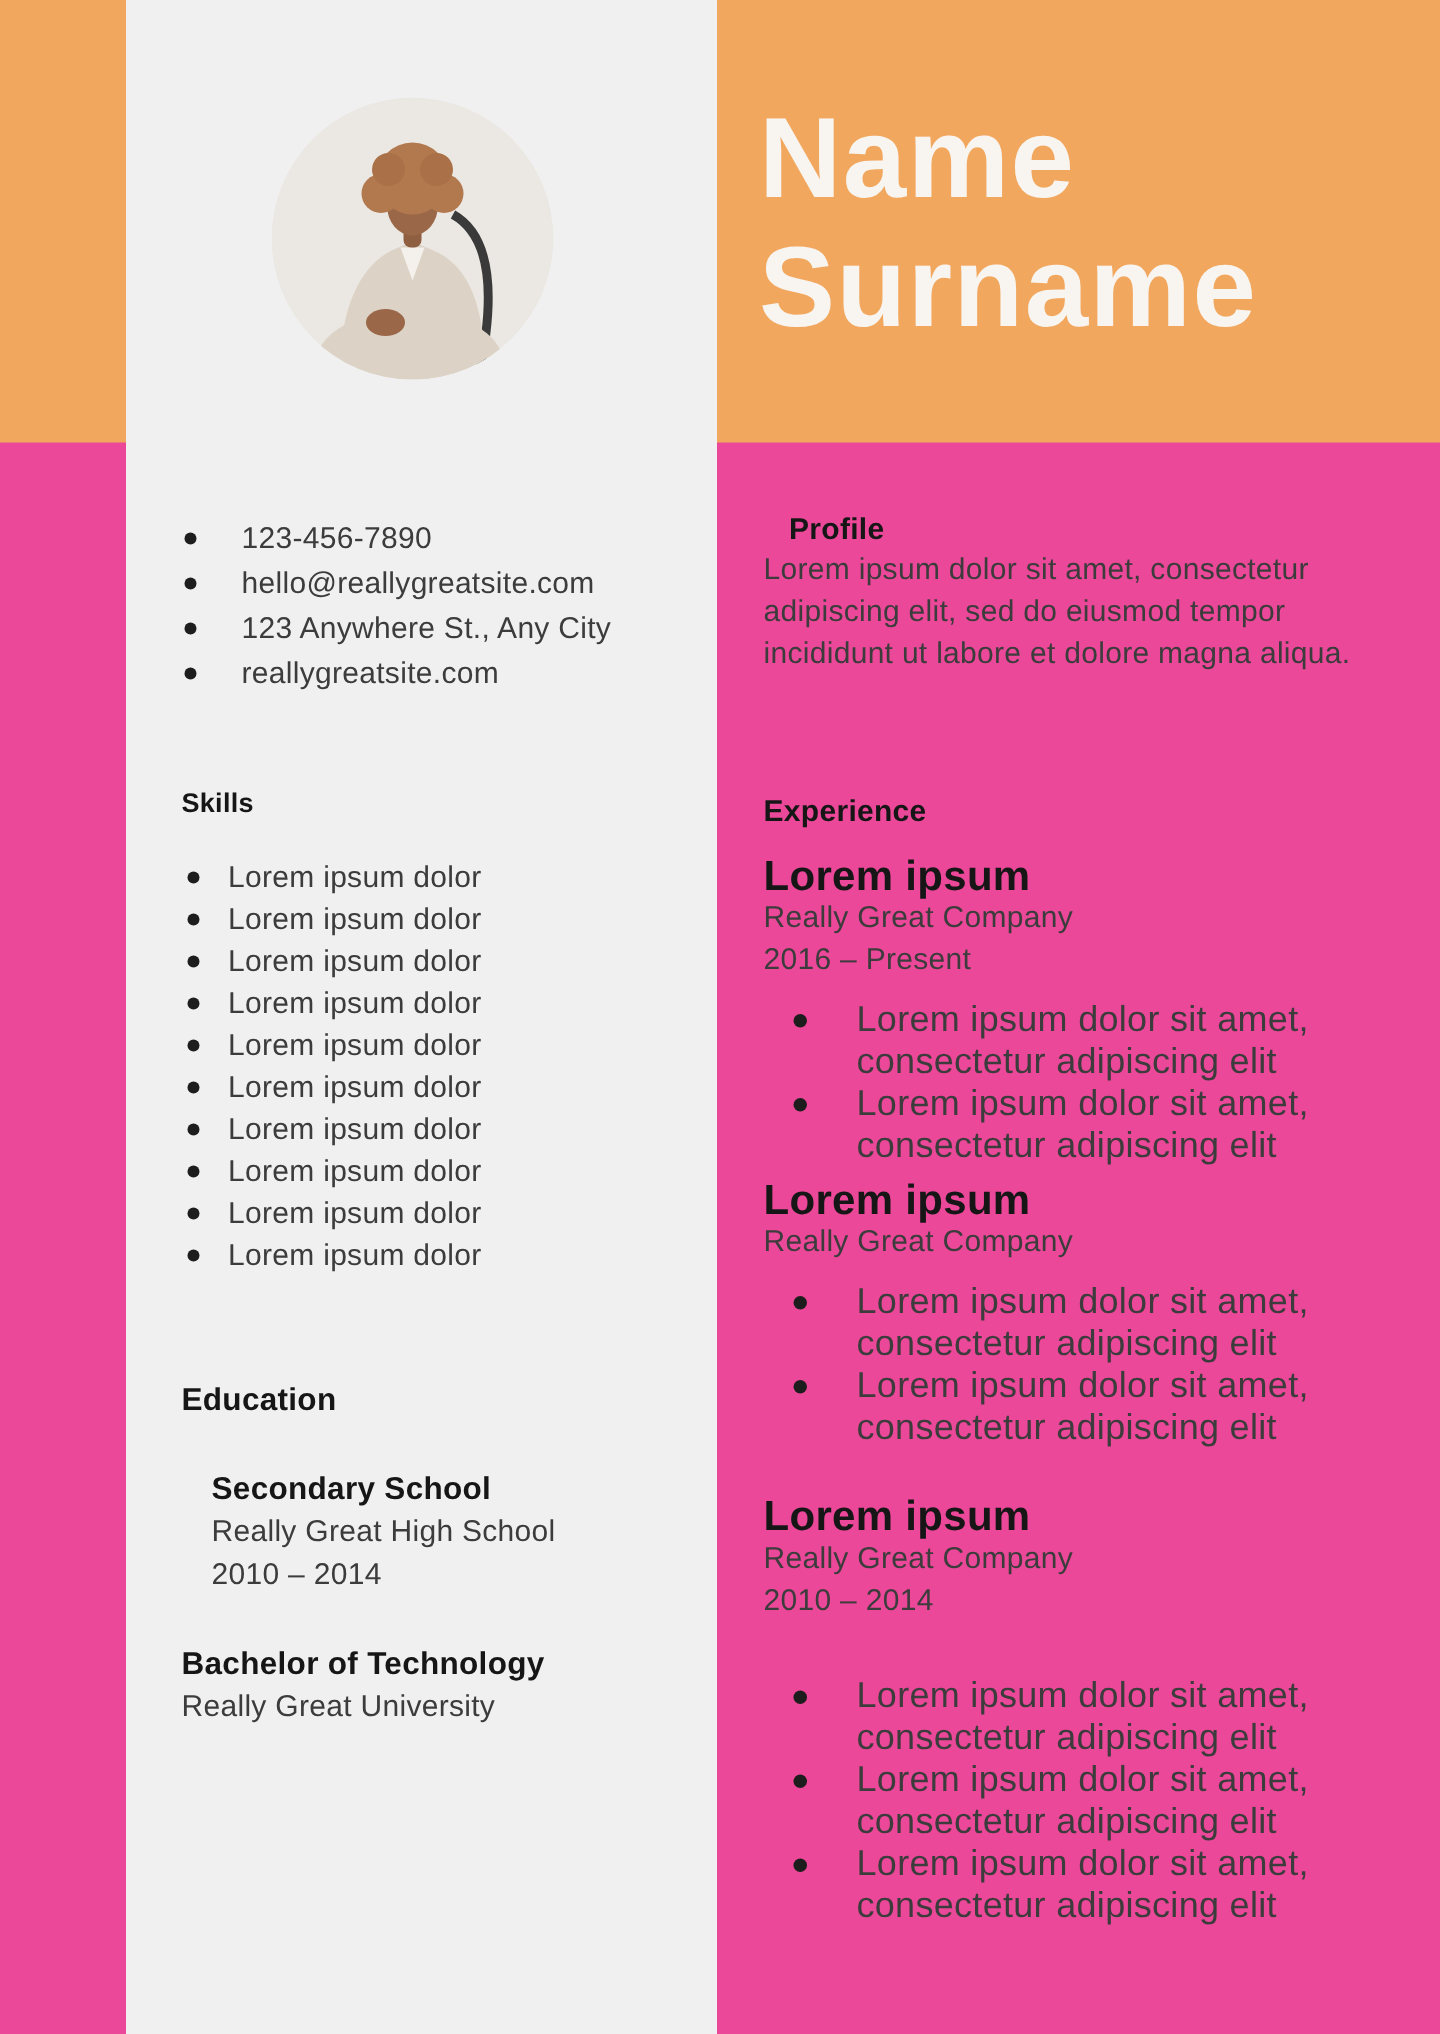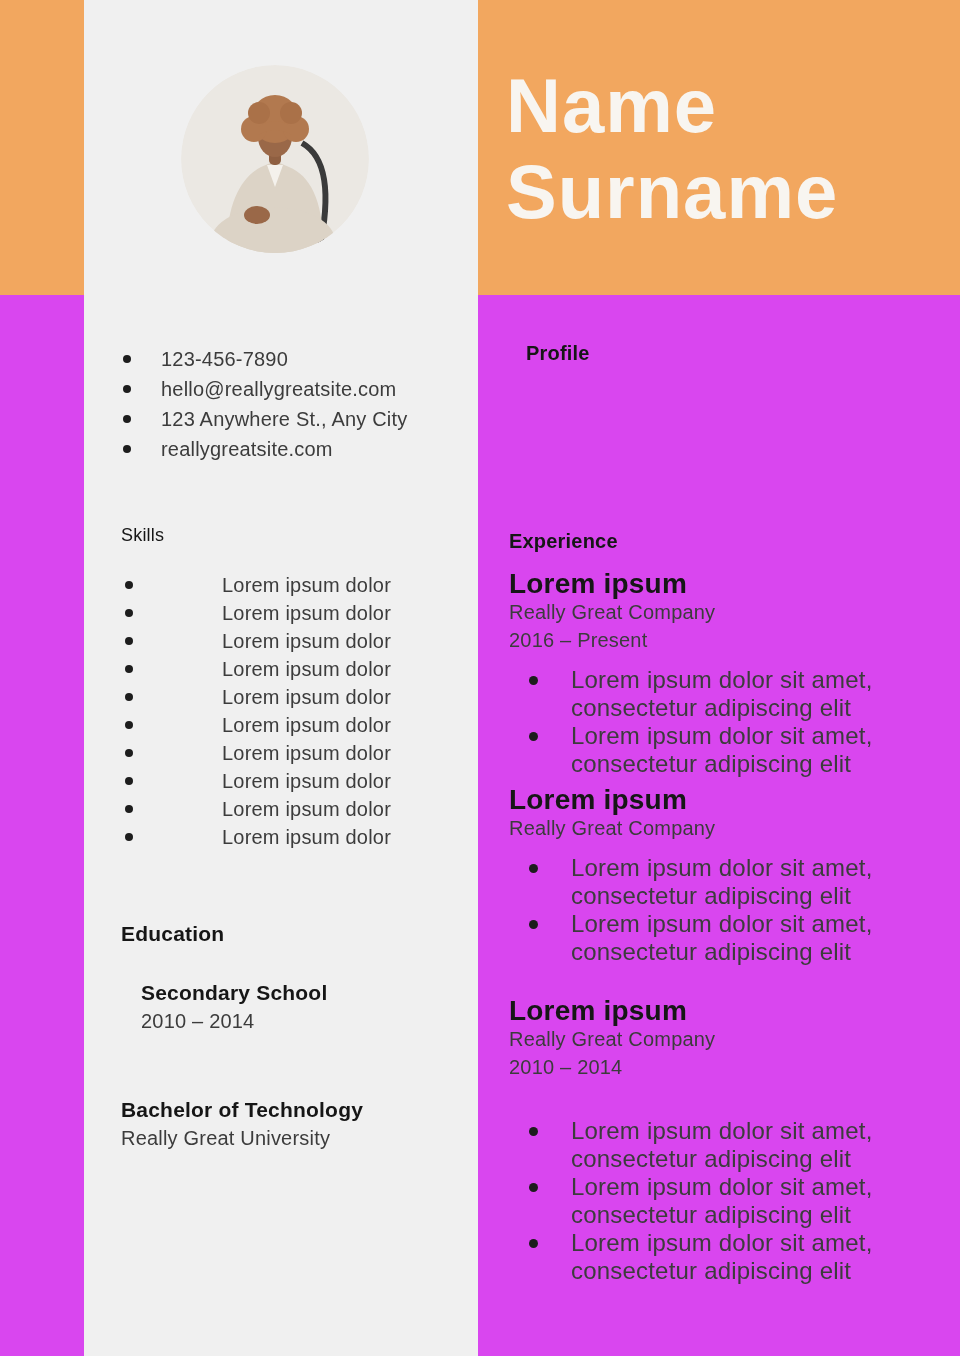--- a/index.html
+++ b/index.html
@@ -1,40 +1,40 @@
 <!DOCTYPE html>
 <html><head>
 <meta charset="utf-8">
 <style>
   * { margin:0; padding:0; box-sizing:border-box; }
   html,body { background:#ffffff; }
   body { font-family:"Liberation Sans", sans-serif; }
   .page {
     position:relative; width:960px; height:1356px;
-    background:#d946ef; overflow:hidden;
+    background:#ec4899; overflow:hidden;
     color:#3c3c3c; letter-spacing:0.2px;
   }
   .orange-band { position:absolute; left:0; top:0; width:960px; height:295px; background:#F2A75F; }
   .sidebar-bg { position:absolute; left:84px; top:0; width:394px; height:1356px; background:#F0F0F0; }
 
   .photo { position:absolute; left:181px; top:65px; width:188px; height:188px; border-radius:50%; overflow:hidden; }
   .photo svg { display:block; }
 
   .name { position:absolute; left:506px; top:63px; width:440px;
     font-size:76px; line-height:86px; font-weight:800; color:#F8F5F0; letter-spacing:1px; }
 
   
   .contact { position:absolute; left:121px; top:344px; width:350px; list-style:none; }
   .contact li { position:relative; padding-left:40px; line-height:30px; font-size:20px; color:#3c3c3c; }
   .contact .dot { position:absolute; left:2px; top:11px; width:8px; height:8px; border-radius:50%; background:#1d1d1d; }
 
   .skills-head { position:absolute; left:121px; top:524px;
-    font-size:18px; line-height:22px; font-weight:400; color:#161616; }
+    font-size:18px; line-height:22px; font-weight:700; color:#161616; }
   .skills { position:absolute; left:121px; top:571px; width:340px; list-style:none; }
-  .skills li { position:relative; padding-left:31px; line-height:28px; font-size:20px;text-align:center; }
+  .skills li { position:relative; padding-left:31px; line-height:28px; font-size:20px; }
   .skills .dot { position:absolute; left:4px; top:10px; width:8px; height:8px; border-radius:50%; background:#1d1d1d; }
 
   .edu-head { position:absolute; left:121px; top:921px;
     font-size:21px; line-height:26px; font-weight:700; color:#161616; }
   .edu-entry { position:absolute; left:121px; width:350px; font-size:20px; line-height:29px; }
   .edu-entry .degree { font-size:21px; font-weight:700; color:#161616; }
   .edu-entry-1 { top:978px;margin-left:20px; }
   .edu-entry-2 { top:1095px; }
 
   
@@ -126,29 +126,31 @@
     <li><span class="dot"></span><span>Lorem ipsum dolor</span></li>
     <li><span class="dot"></span><span>Lorem ipsum dolor</span></li>
     <li><span class="dot"></span><span>Lorem ipsum dolor</span></li>
     <li><span class="dot"></span><span>Lorem ipsum dolor</span></li>
   </ul>
 
   <div class="edu-head">Education</div>
 
   <div class="edu-entry edu-entry-1">
     <div class="degree">Secondary School</div>
+    <div>Really Great High School</div>
     <div>2010 – 2014</div>
   </div>
 
   <div class="edu-entry edu-entry-2">
     <div class="degree">Bachelor of Technology</div>
     <div>Really Great University</div>
   </div>
 
   <div class="profile-head">Profile</div>
+  <p class="profile-text">Lorem ipsum dolor sit amet, consectetur adipiscing elit, sed do eiusmod tempor incididunt ut labore et dolore magna aliqua.</p>
 
   <div class="exp-head">Experience</div>
 
   <div class="exp-entry exp-entry-1">
     <div class="title">Lorem ipsum</div>
     <div class="company">Really Great Company</div>
     <div class="dates">2016 – Present</div>
     <ul class="exp-bullets">
       <li><span class="dot"></span><span>Lorem ipsum dolor sit amet, consectetur adipiscing elit</span></li>
       <li><span class="dot"></span><span>Lorem ipsum dolor sit amet, consectetur adipiscing elit</span></li>

